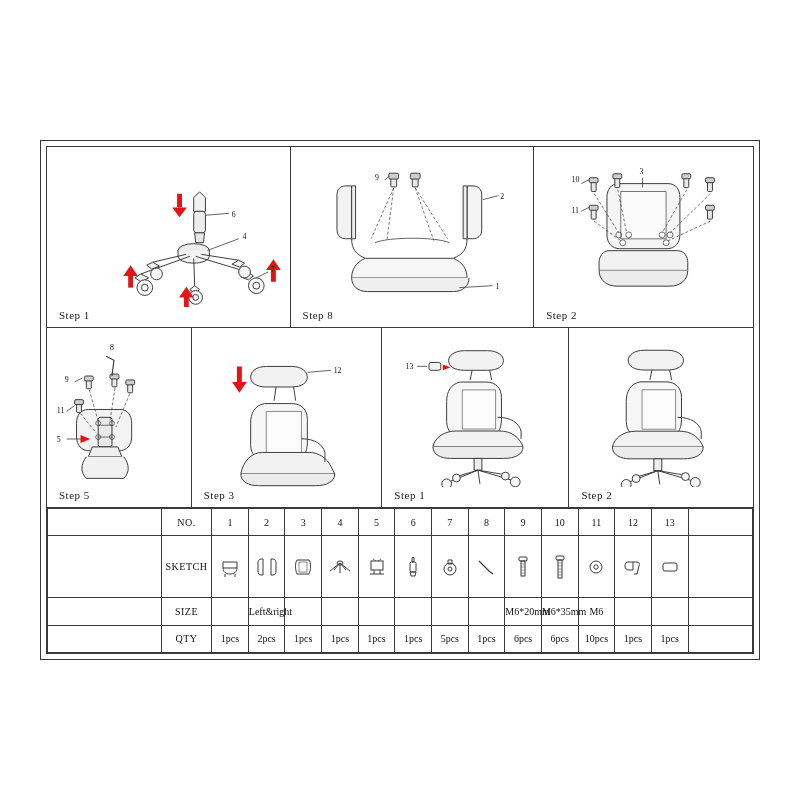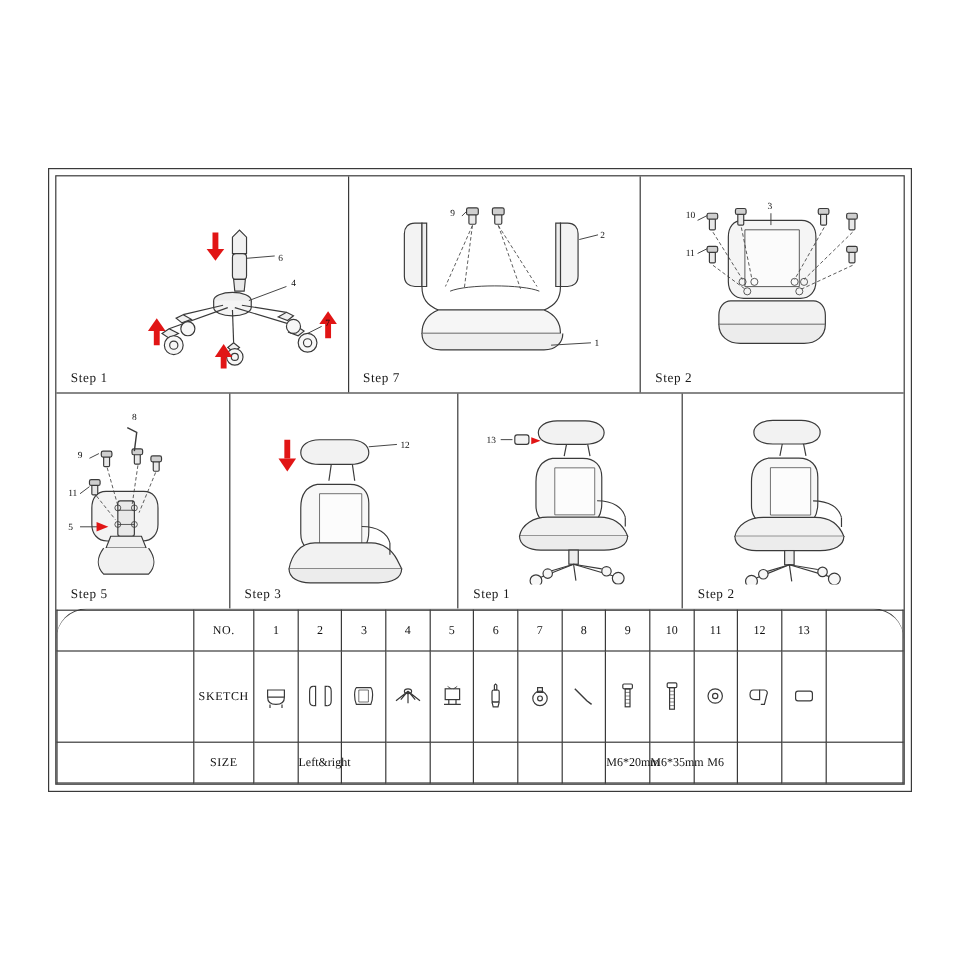--- a/index.html
+++ b/index.html
@@ -62,21 +62,20 @@
   .art svg { width: 100%; height: 100%; display: block; }
 
   
   #parts {
     position: absolute;
     left: 0;
     right: 0;
     top: 360px;
     bottom: 0;
     border-top: 1px solid #3a3a3a;
-    border-radius: 25px;
   }
   table.parts {
     width: 100%;
     height: 100%;
     border-collapse: collapse;
     table-layout: fixed;
   }
   table.parts td, table.parts th {
     border: 1px solid #3a3a3a;
     text-align: center;
@@ -195,21 +194,21 @@
               <path d="M196 52 L212 48" stroke-width="0.8"></path>
               <path d="M172 142 L206 140" stroke-width="0.8"></path>
             </g>
             <g class="callout">
               <text x="86" y="32">9</text>
               <text x="214" y="51">2</text>
               <text x="209" y="143">1</text>
             </g>
           </svg>
         </div>
-        <div class="step-label">Step 7</div>
+        <div class="step-label">Step 8</div>
       </div>
 
       <div class="step-cell" style="width:31%">
         <div class="art">
           <svg viewBox="0 0 222 160" preserveAspectRatio="xMidYMid meet">
             <g fill="none" stroke="#3a3a3a" stroke-width="1">
 
               <path d="M86 36 c-8 0 -12 6 -12 14 v38 c0 8 5 14 13 14 h48 c8 0 13 -6 13 -14 v-38 c0 -8 -4 -14 -12 -14 z" fill="#f5f5f5"></path>
               <path d="M88 44 h46 v48 h-46 z" fill="#fbfbfb" stroke-width="0.7"></path>
 
@@ -583,18 +582,36 @@
           <td class="size-txt"></td>
           <td class="size-txt"></td>
           <td class="size-txt">M6*20mm</td>
           <td class="size-txt">M6*35mm</td>
           <td class="size-txt">M6</td>
           <td class="size-txt"></td>
           <td class="size-txt"></td>
           <td class="spacer-right"></td>
         </tr>
 
+        <tr>
+          <td class="spacer-left"></td>
+          <td class="rowhdr">QTY</td>
+          <td class="qty-txt">1pcs</td>
+          <td class="qty-txt">2pcs</td>
+          <td class="qty-txt">1pcs</td>
+          <td class="qty-txt">1pcs</td>
+          <td class="qty-txt">1pcs</td>
+          <td class="qty-txt">1pcs</td>
+          <td class="qty-txt">5pcs</td>
+          <td class="qty-txt">1pcs</td>
+          <td class="qty-txt">6pcs</td>
+          <td class="qty-txt">6pcs</td>
+          <td class="qty-txt">10pcs</td>
+          <td class="qty-txt">1pcs</td>
+          <td class="qty-txt">1pcs</td>
+          <td class="spacer-right"></td>
+        </tr>
       </tbody>
         </table>
     </div>
 
   </div>
 </div>
 
 </body></html>

